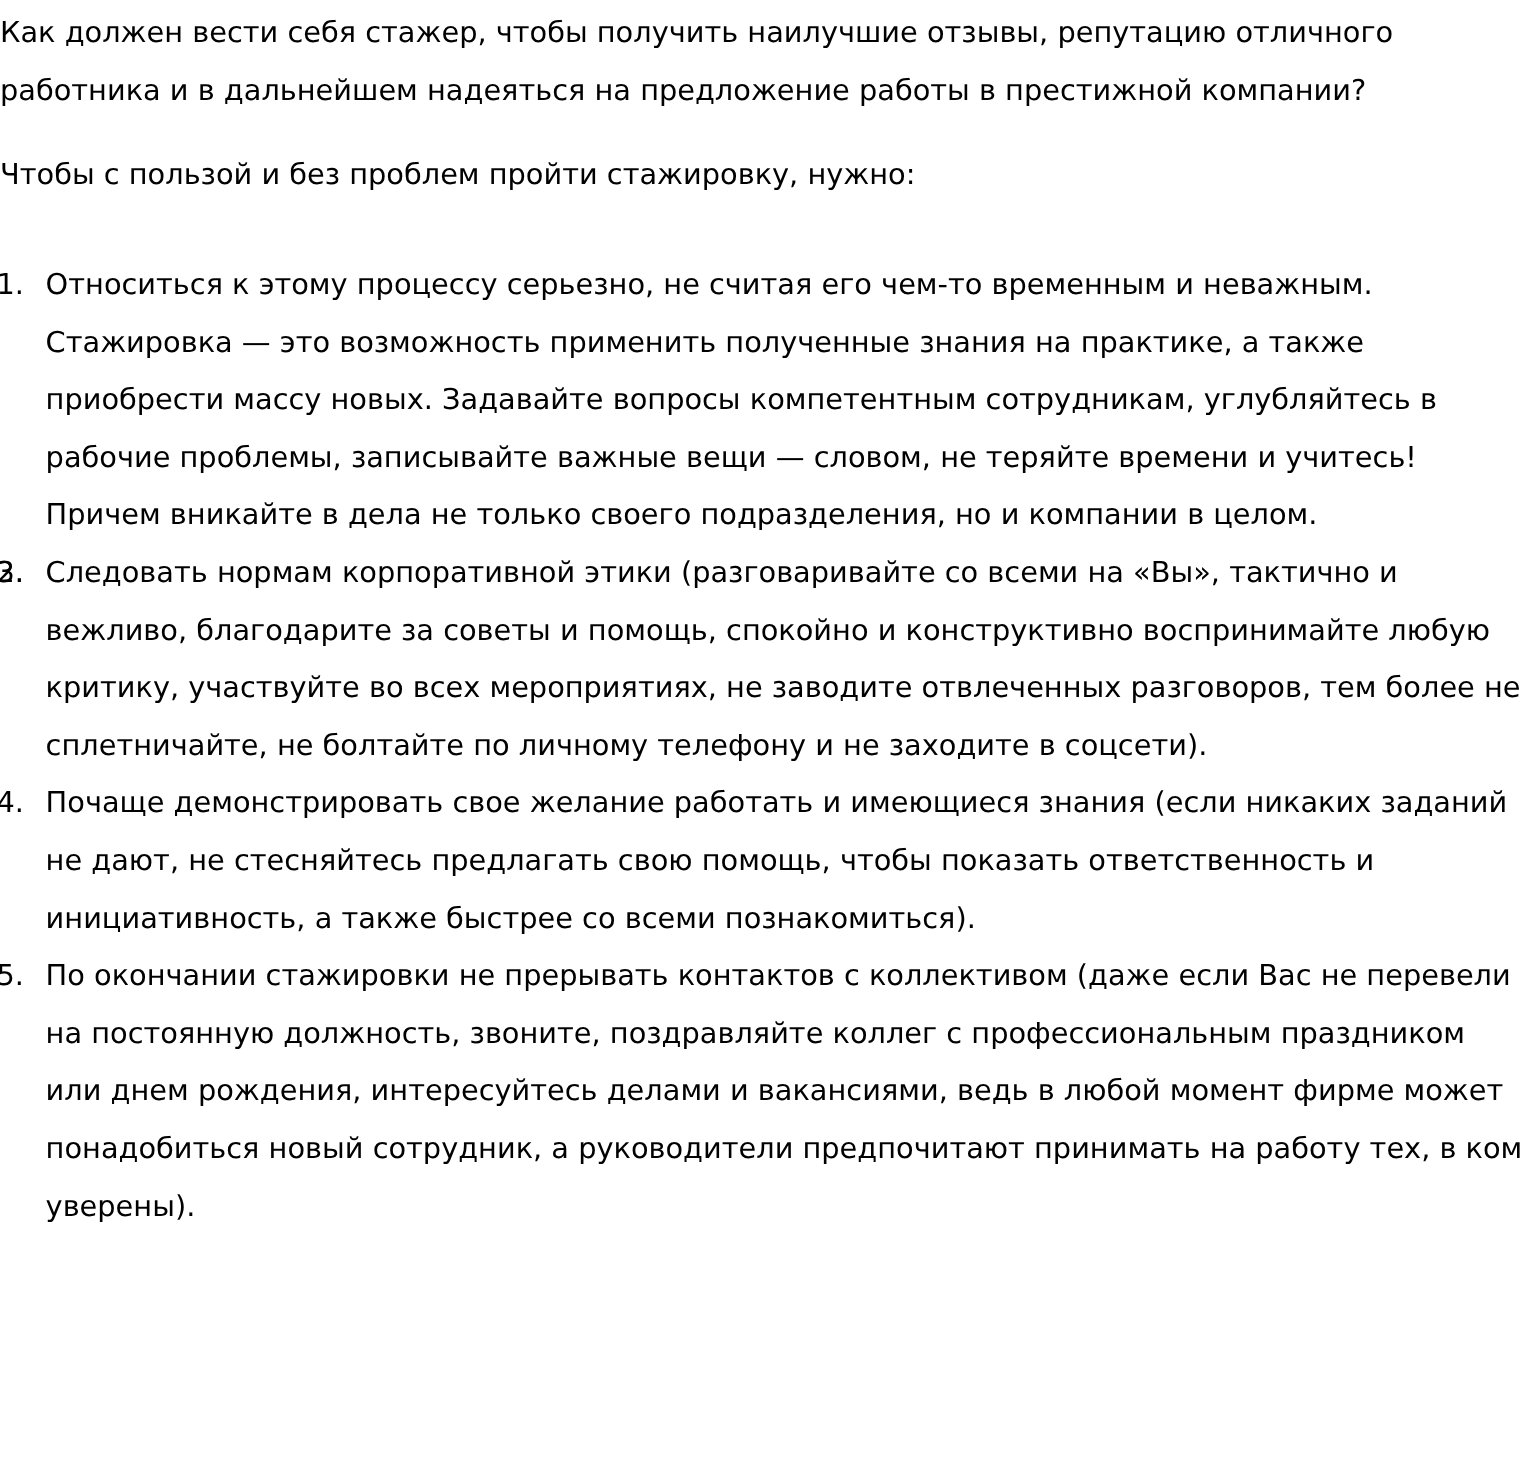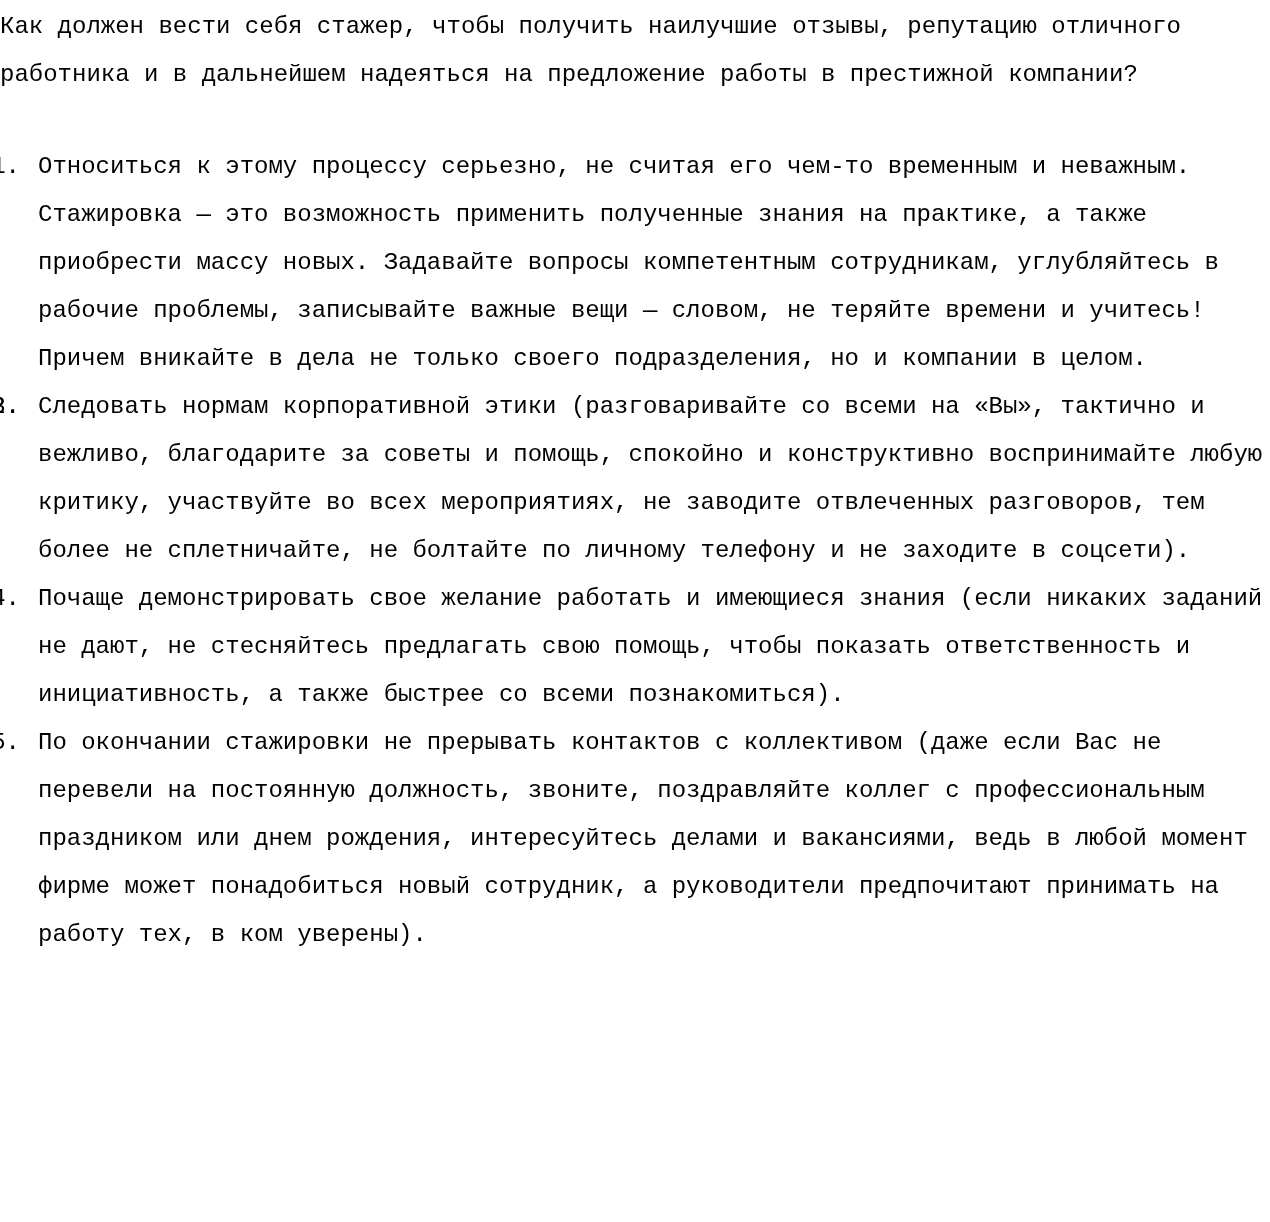--- a/index.html
+++ b/index.html
@@ -13,21 +13,20 @@
     height: 1222px;
     font-family: "DejaVu Sans", sans-serif;
     font-size: 24px;
     line-height: 48px;
     color: #000000;
     padding-top: 3px;
     box-sizing: border-box;
   }
   .doc {
     width: 1270px;
-    font-family: Liberation Mono, monospace;
   }
   p.para {
     margin: 0 0 22px 0;
   }
   ol.steps {
     list-style: none;
     margin: 44px 0 0 0;
     padding: 0;
   }
   ol.steps > li {
@@ -42,20 +41,21 @@
     text-align: right;
   }
 </style>
 </head>
 <body>
 
 <div class="doc">
 
   <p class="para">Как должен вести себя стажер, чтобы получить наилучшие отзывы, репутацию отличного работника и в дальнейшем надеяться на предложение работы в престижной компании?</p>
 
+  <p class="para">Чтобы с пользой и без проблем пройти стажировку, нужно:</p>
 
   <ol class="steps">
     <li>
       <span class="marker">1.</span>
       <span>Относиться к этому процессу серьезно, не считая его чем-то временным и неважным. Стажировка — это возможность применить полученные знания на практике, а также приобрести массу новых. Задавайте вопросы компетентным сотрудникам, углубляйтесь в рабочие проблемы, записывайте важные вещи — словом, не теряйте времени и учитесь! Причем вникайте в дела не только своего подразделения, но и компании в целом.</span>
     </li>
     <li>
       <span class="marker">2.</span>
     </li>
     <li>

